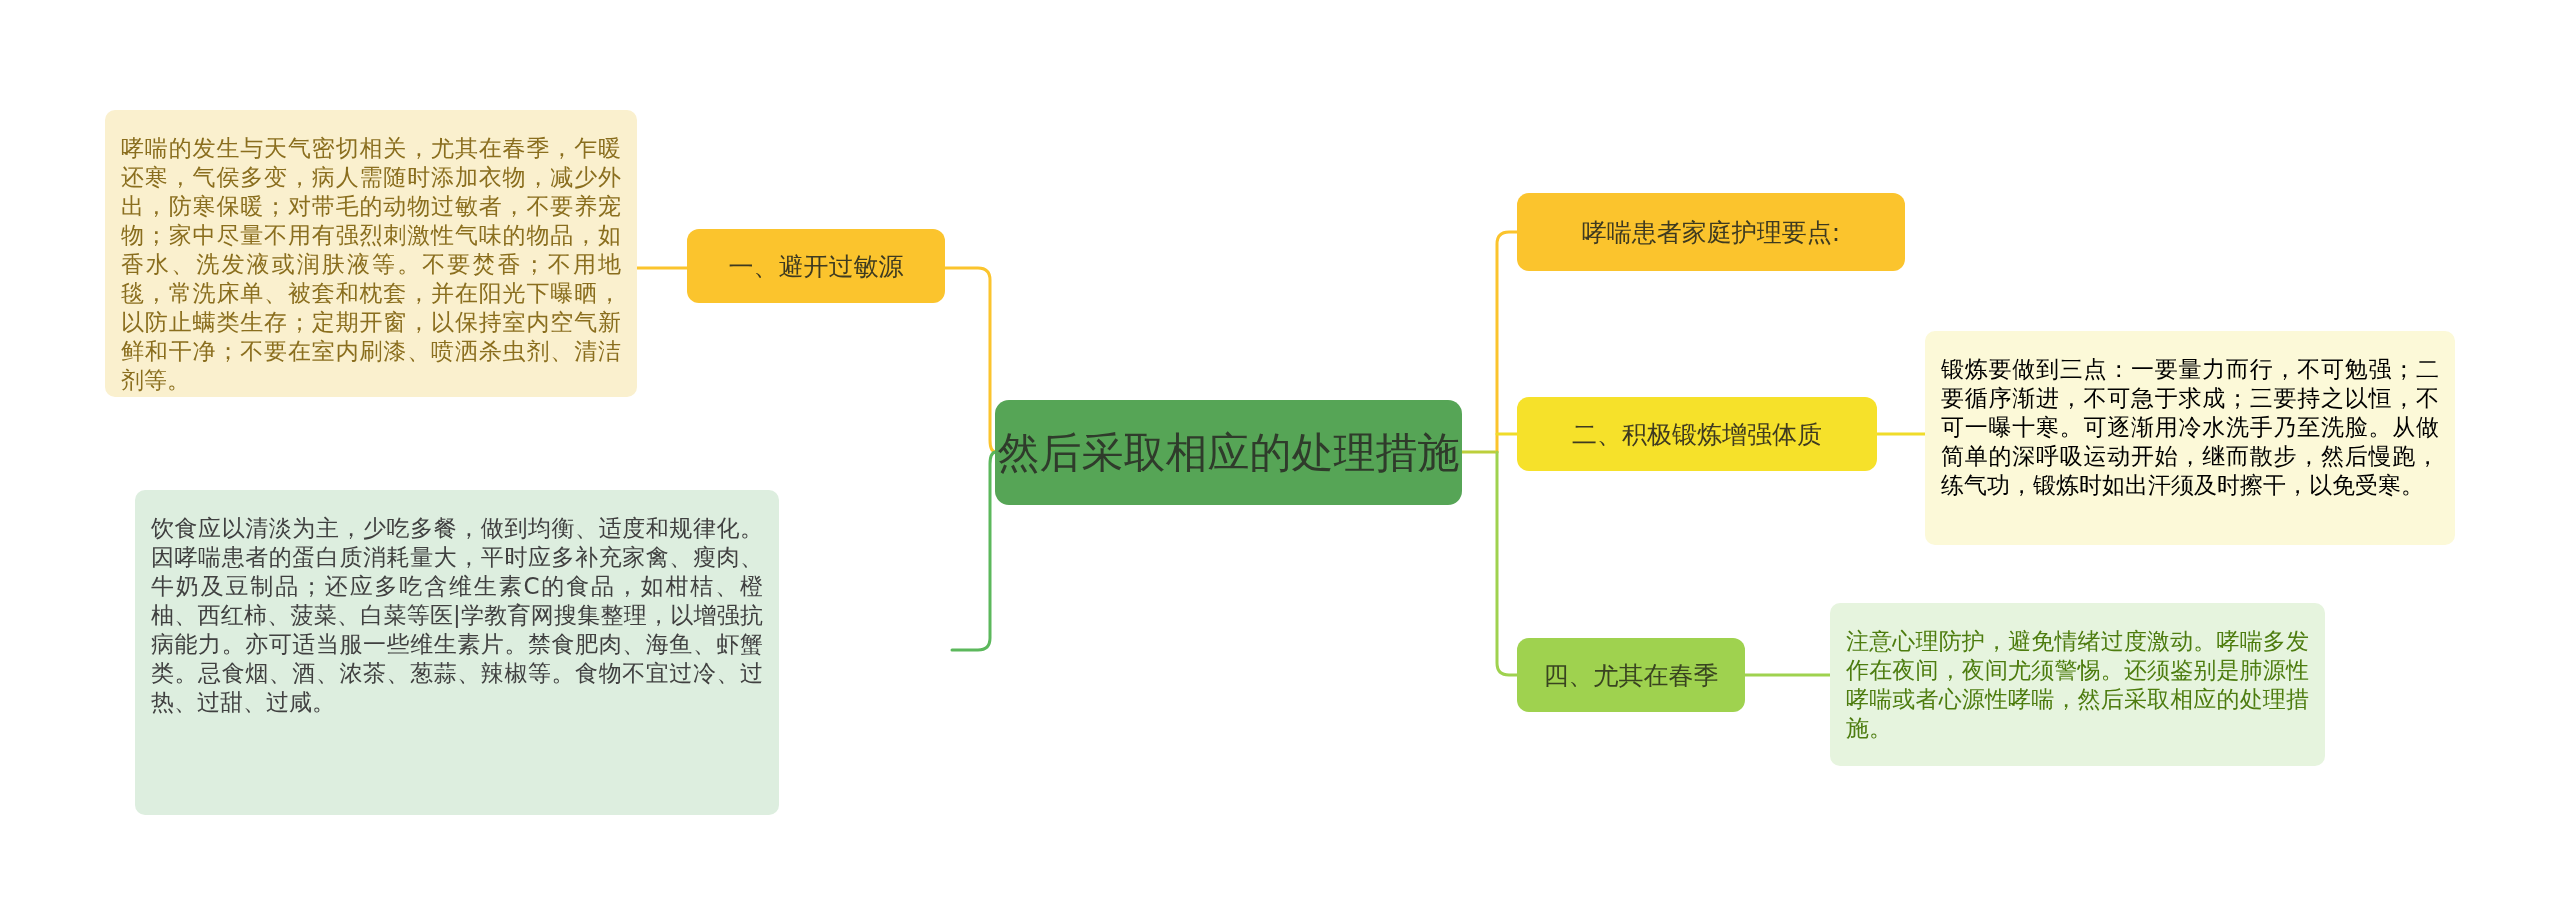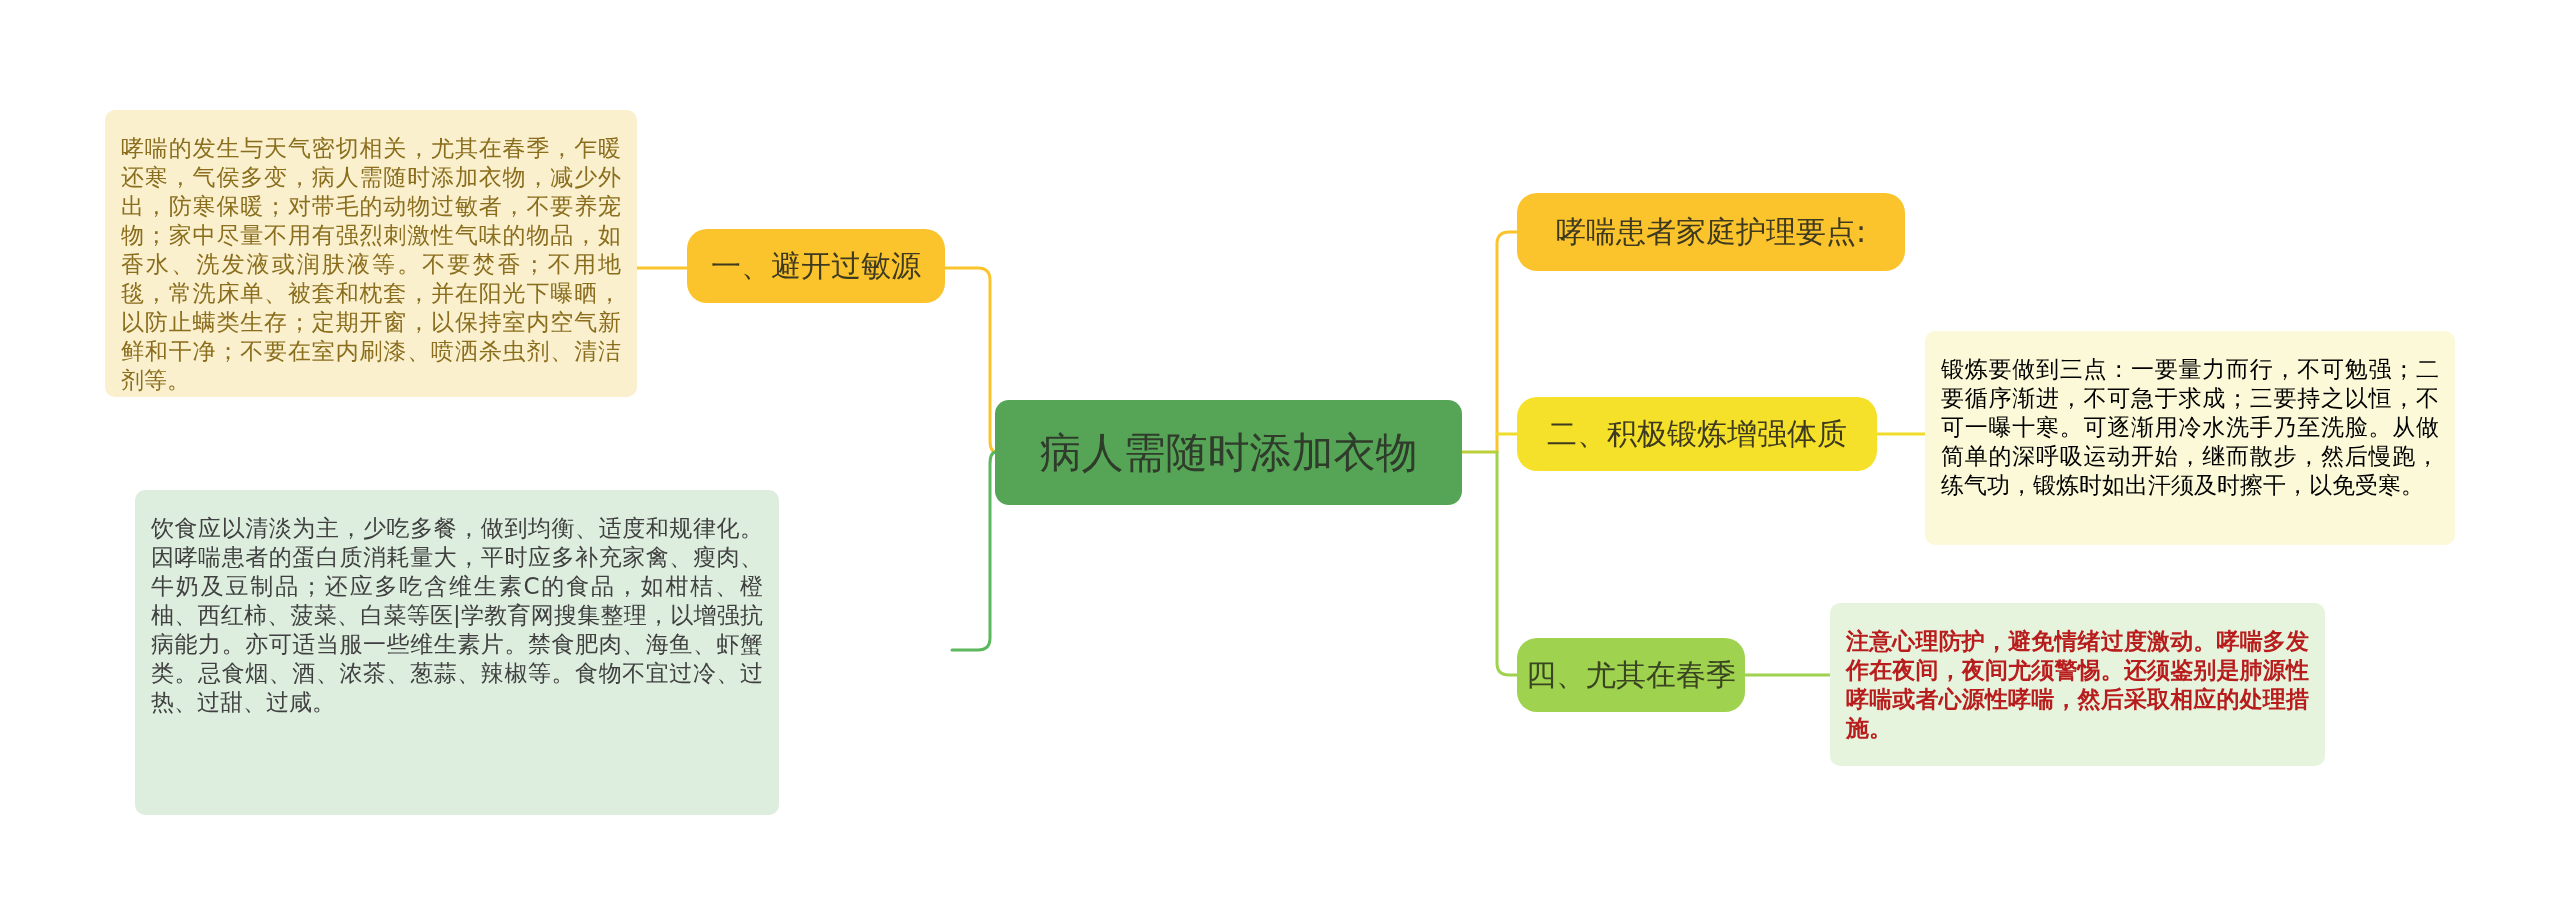--- a/index.html
+++ b/index.html
@@ -19,22 +19,22 @@
     position: absolute;
     left: 0; top: 0;
     width: 2560px; height: 906px;
     pointer-events: none;
   }
   .node {
     position: absolute;
     display: flex;
     align-items: center;
     justify-content: center;
-    border-radius: 20px;
-    font-size: 30px;
+    border-radius: 12px;
+    font-size: 25px;
     color: #3E3A20;
     white-space: nowrap;
     box-sizing: border-box;
     padding: 0 20px;
   }
   .note {
     position: absolute;
     border-radius: 10px;
     box-sizing: border-box;
     padding: 24px 16px;
@@ -57,21 +57,21 @@
   
   .note-cream      { left: 105px;  top: 110px; width: 532px; height: 287px; background: #FAF0CE; color: #8A6E1E; }
   .node-1          { left: 687px;  top: 229px; width: 258px; height: 74px;  background: #FBC42D; }
   .central-topic   { left: 995px;  top: 400px; width: 467px; height: 105px; background: #56A556; }
   .note-mint       { left: 135px;  top: 490px; width: 644px; height: 325px; background: #DDEEDF; color: #404040; }
   .node-3          { left: 722px;  top: 613px; width: 230px; height: 76px;  background: #4FAC52; color: #2F3B2B; }
   .subtitle-node   { left: 1517px; top: 193px; width: 388px; height: 78px;  background: #FBC42D; }
   .node-2          { left: 1517px; top: 397px; width: 360px; height: 74px;  background: #F6E12A; }
   .note-yellow     { left: 1925px; top: 331px; width: 530px; height: 214px; background: #FCF9D8; color: #000000; }
   .node-4          { left: 1517px; top: 638px; width: 228px; height: 74px;  background: #9FD24F; color: #394420; }
-  .note-lightgreen { left: 1830px; top: 603px; width: 495px; height: 163px; background: #E6F4DE; color: #b91c1c; font-weight: bold; }
+  .note-lightgreen { left: 1830px; top: 603px; width: 495px; height: 163px; background: #E6F4DE; color: #4d7c0f; }
 </style>
 </head>
 <body>
 
 <div class="canvas">
 
   <svg class="connector-layer" viewBox="0 0 2560 906" xmlns="http://www.w3.org/2000/svg">
 
     <path d="M 637 268 H 687" stroke="#FBC42D" stroke-width="3" fill="none" stroke-linecap="round"></path>
 
@@ -94,21 +94,21 @@
     <path d="M 1745 675 H 1830" stroke="#9FD24F" stroke-width="3" fill="none" stroke-linecap="round"></path>
   </svg>
 
   <div class="note note-cream">哮喘的发生与天气密切相关，尤其在春季，乍暖还寒，气侯多变，病人需随时添加衣物，减少外出，防寒保暖；对带毛的动物过敏者，不要养宠物；家中尽量不用有强烈刺激性气味的物品，如香水、洗发液或润肤液等。不要焚香；不用地毯，常洗床单、被套和枕套，并在阳光下曝晒，以防止螨类生存；定期开窗，以保持室内空气新鲜和干净；不要在室内刷漆、喷洒杀虫剂、清洁剂等。</div>
 
   <div class="node node-1">一、避开过敏源</div>
 
   <div class="note note-mint">饮食应以清淡为主，少吃多餐，做到均衡、适度和规律化。因哮喘患者的蛋白质消耗量大，平时应多补充家禽、瘦肉、牛奶及豆制品；还应多吃含维生素C的食品，如柑桔、橙柚、西红柿、菠菜、白菜等医|学教育网搜集整理，以增强抗病能力。亦可适当服一些维生素片。禁食肥肉、海鱼、虾蟹类。忌食烟、酒、浓茶、葱蒜、辣椒等。食物不宜过冷、过热、过甜、过咸。</div>
 
 
-  <div class="central central-topic">病人需随时添加衣物</div>
+  <div class="central central-topic">然后采取相应的处理措施</div>
 
   <div class="node subtitle-node">哮喘患者家庭护理要点:</div>
 
   <div class="node node-2">二、积极锻炼增强体质</div>
 
   <div class="note note-yellow">锻炼要做到三点：一要量力而行，不可勉强；二要循序渐进，不可急于求成；三要持之以恒，不可一曝十寒。可逐渐用冷水洗手乃至洗脸。从做简单的深呼吸运动开始，继而散步，然后慢跑，练气功，锻炼时如出汗须及时擦干，以免受寒。</div>
 
   <div class="node node-4">四、尤其在春季</div>
 
   <div class="note note-lightgreen">注意心理防护，避免情绪过度激动。哮喘多发作在夜间，夜间尤须警惕。还须鉴别是肺源性哮喘或者心源性哮喘，然后采取相应的处理措施。</div>

